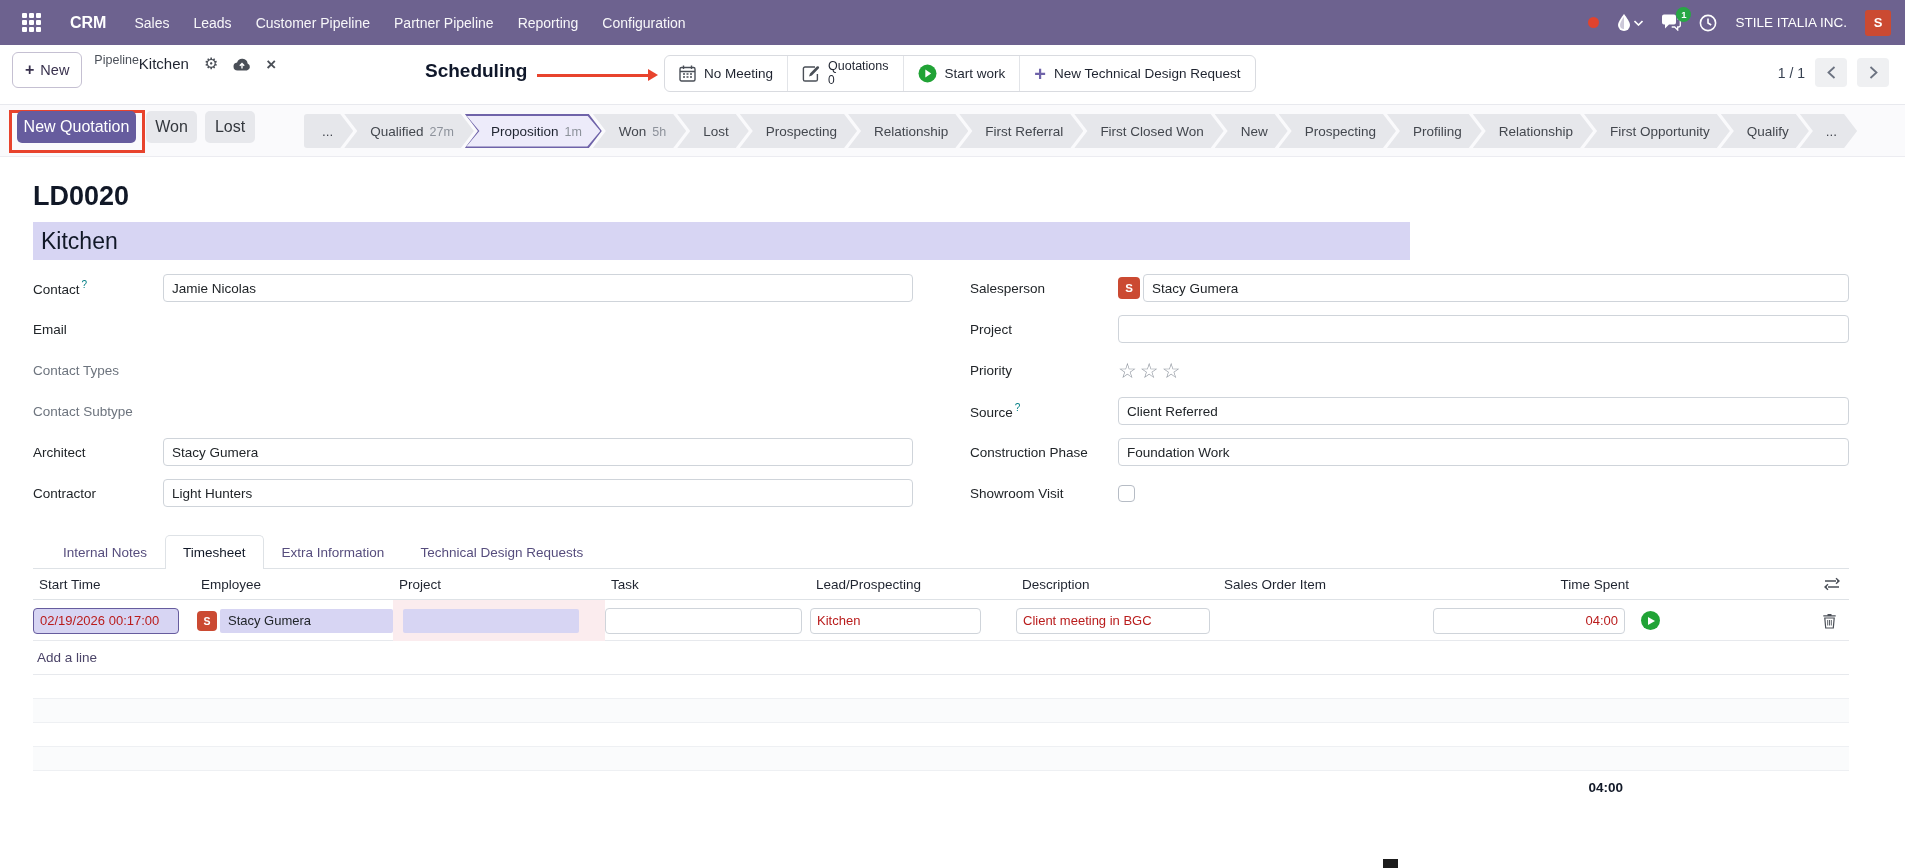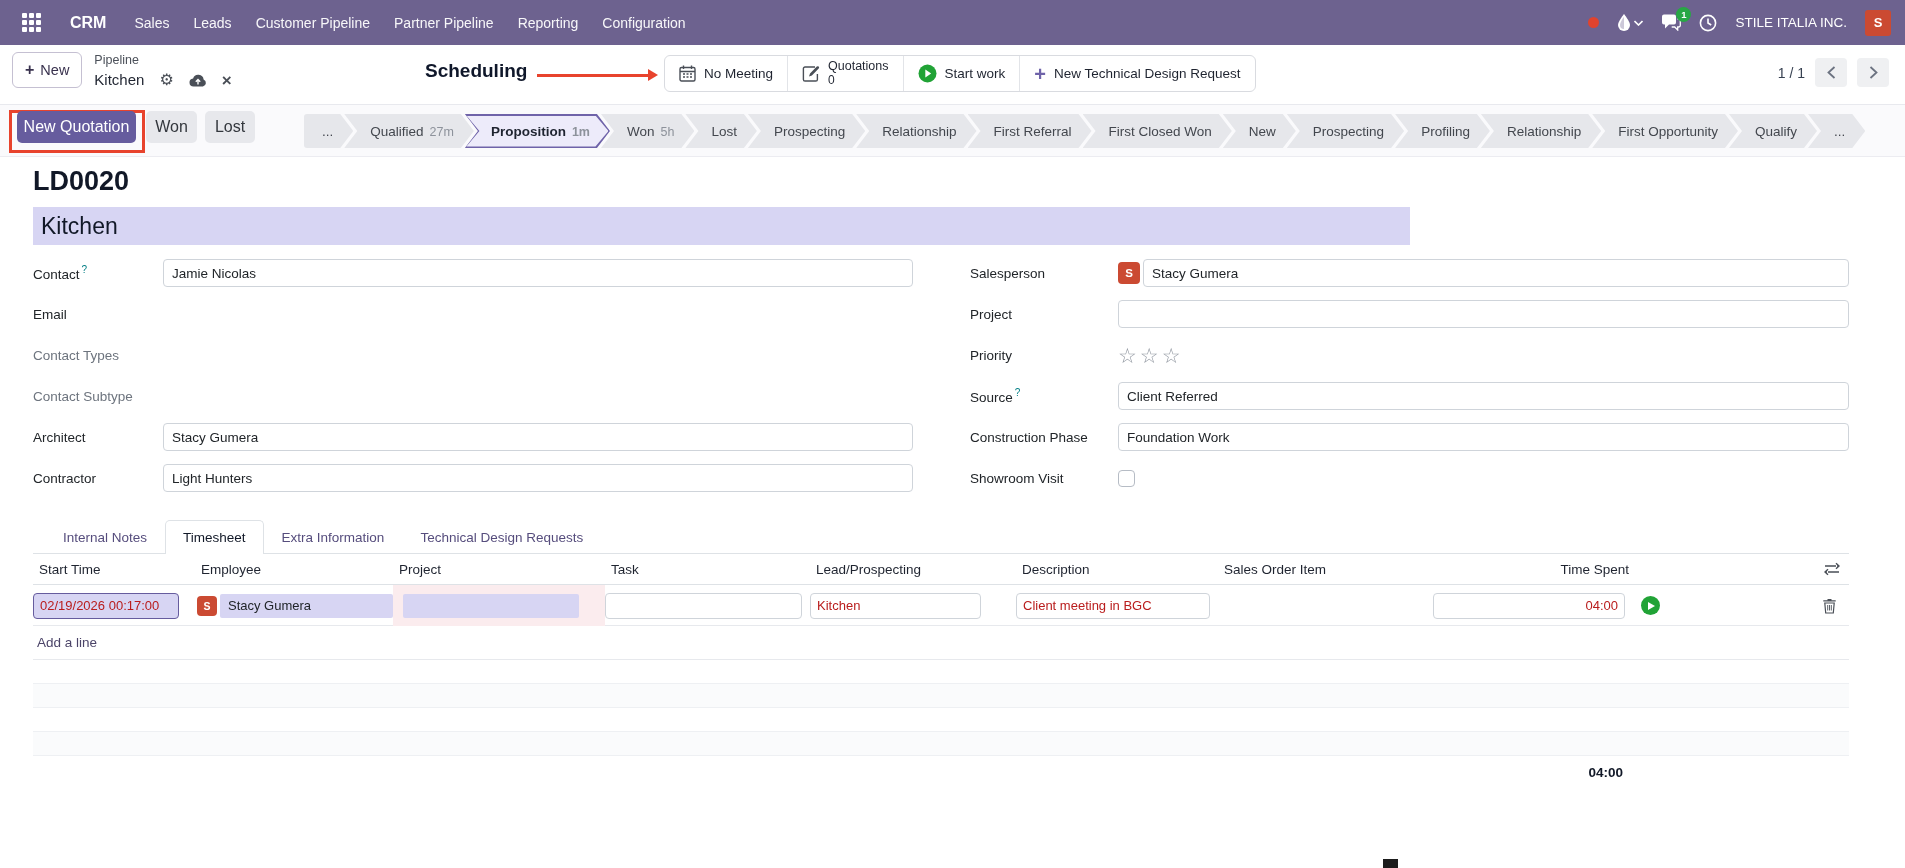--- a/index.html
+++ b/index.html
@@ -17,21 +17,21 @@
   .icon-wrap { position:relative; display:flex; align-items:center; gap:3px; cursor:pointer; }
   .badge { position:absolute; top:-7px; right:-10px; background:#28a745; color:#fff; border-radius:50%; width:15px; height:15px; font-size:9.5px; display:flex; align-items:center; justify-content:center; font-weight:700; }
   .company { color:#fff; font-size:13.5px; white-space:nowrap; }
   .avatar-top { width:26px; height:26px; border-radius:3px; background:#cb4a32; color:#fff; font-size:13px; font-weight:700; display:flex; align-items:center; justify-content:center; }
 
   
   .control-panel { position:absolute; left:0; top:45px; width:100%; height:60px; background:#fff; border-bottom:1px solid #e8e9ee; }
   .cp-left { position:absolute; left:12px; top:7px; display:flex; align-items:flex-start; gap:12px; }
   .new-btn { height:36px; padding:0 12px; border:1px solid #c5c0d2; border-radius:6px; background:#fff; font-size:14.5px; color:#39324e; display:flex; align-items:center; gap:6px; cursor:pointer; font-weight:500; }
   .new-btn .plus { font-weight:700; font-size:16px; }
-  .bc { display:flex; flex-direction:column; line-height:1.25; padding-top:1px; }
+  .bc { display:flex; flex-direction:row; line-height:1.25; padding-top:1px; }
   .bc-parent { font-size:12.5px; color:#4b5059; cursor:pointer; }
   .bc-current-row { display:flex; align-items:center; gap:15px; margin-top:2px; }
   .bc-current { font-size:15px; color:#1f2430; }
   .bc-icon { color:#4a4f57; font-size:14px; cursor:pointer; line-height:1; }
   .annotation { position:absolute; left:425px; top:15px; color:#0f172a; font-size:19px; font-weight:700; }
   .annot-arrow { position:absolute; left:537px; top:29px; width:112px; height:3px; background:#e8432d; }
   .annot-arrow:after { content:""; position:absolute; right:-9px; top:-5px; border-left:10px solid #e8432d; border-top:6.5px solid transparent; border-bottom:6.5px solid transparent; }
   .cp-group { position:absolute; left:664px; top:10px; display:flex; border:1px solid #d9dbe0; border-radius:6px; background:#fff; overflow:hidden; }
   .cp-btn { display:flex; align-items:center; gap:8px; padding:0 14px; height:35px; border-right:1px solid #e2e4e8; font-size:13.5px; color:#1f2430; cursor:pointer; white-space:nowrap; }
   .cp-btn:last-child { border-right:none; }
@@ -53,25 +53,25 @@
   .sb-lost { left:205px; width:50px; }
   .stages { position:absolute; left:304px; top:9px; right:0; height:34px; display:flex; overflow:hidden; }
   .stage { position:relative; height:34px; line-height:34px; background:#e6e7eb; margin-left:-9px; flex:0 0 auto; white-space:nowrap;
            clip-path:polygon(0 0, calc(100% - 13px) 0, 100% 50%, calc(100% - 13px) 100%, 0 100%, 13px 50%); cursor:pointer; }
   .stage:first-child { margin-left:0; clip-path:polygon(0 0, calc(100% - 13px) 0, 100% 50%, calc(100% - 13px) 100%, 0 100%); border-radius:3px 0 0 3px; }
   .stage .stage-text { display:inline-block; padding:0 20px 0 26px; font-size:13.5px; color:#43474e; }
   .stage:first-child .stage-text { padding-left:18px; }
   .stage .dur { color:#8d929b; margin-left:6px; font-size:12.5px; }
   .stage.active { background:#6f63a9; }
   .stage.active .stage-fill { position:absolute; inset:1.5px; background:#edebfa; clip-path:polygon(0 0, calc(100% - 13px) 0, 100% 50%, calc(100% - 13px) 100%, 0 100%, 13px 50%); }
-  .stage.active .stage-text { position:relative; font-weight:700; color:#1f2430; }
+  .stage.active .stage-text { position:relative; font-weight:400; color:#1f2430; }
 
   
   .sheet { position:absolute; left:0; top:157px; width:100%; padding:0 56px 0 33px; }
-  .record-ref { margin-top:9px; font-size:27px; font-weight:700; color:#111827; }
+  .record-ref { margin-top:24px; font-size:27px; font-weight:700; color:#111827; }
   .title-input { margin-top:10px; width:1377px; height:38px; background:#d7d5f3; border:none; outline:none; font-size:23px; color:#111827; padding:0 8px; font-family:"Liberation Sans",sans-serif; }
   .cols { display:flex; gap:57px; margin-top:14px; }
   .col-l { width:880px; }
   .col-r { flex:1; }
   .frow { display:flex; align-items:center; margin-bottom:13px; min-height:28px; }
   .flabel { width:130px; flex:0 0 130px; font-size:13.5px; color:#212529; }
   .col-r .flabel { width:148px; flex:0 0 148px; }
   .flabel.muted { color:#6d747e; }
   .help { color:#027e84; font-size:10px; vertical-align:super; margin-left:2px; }
   .finput { flex:1; height:28px; border:1px solid #cfd4da; border-radius:4px; padding:0 8px; font-size:13.5px; color:#212529; outline:none; background:#fff; font-family:"Liberation Sans",sans-serif; }

